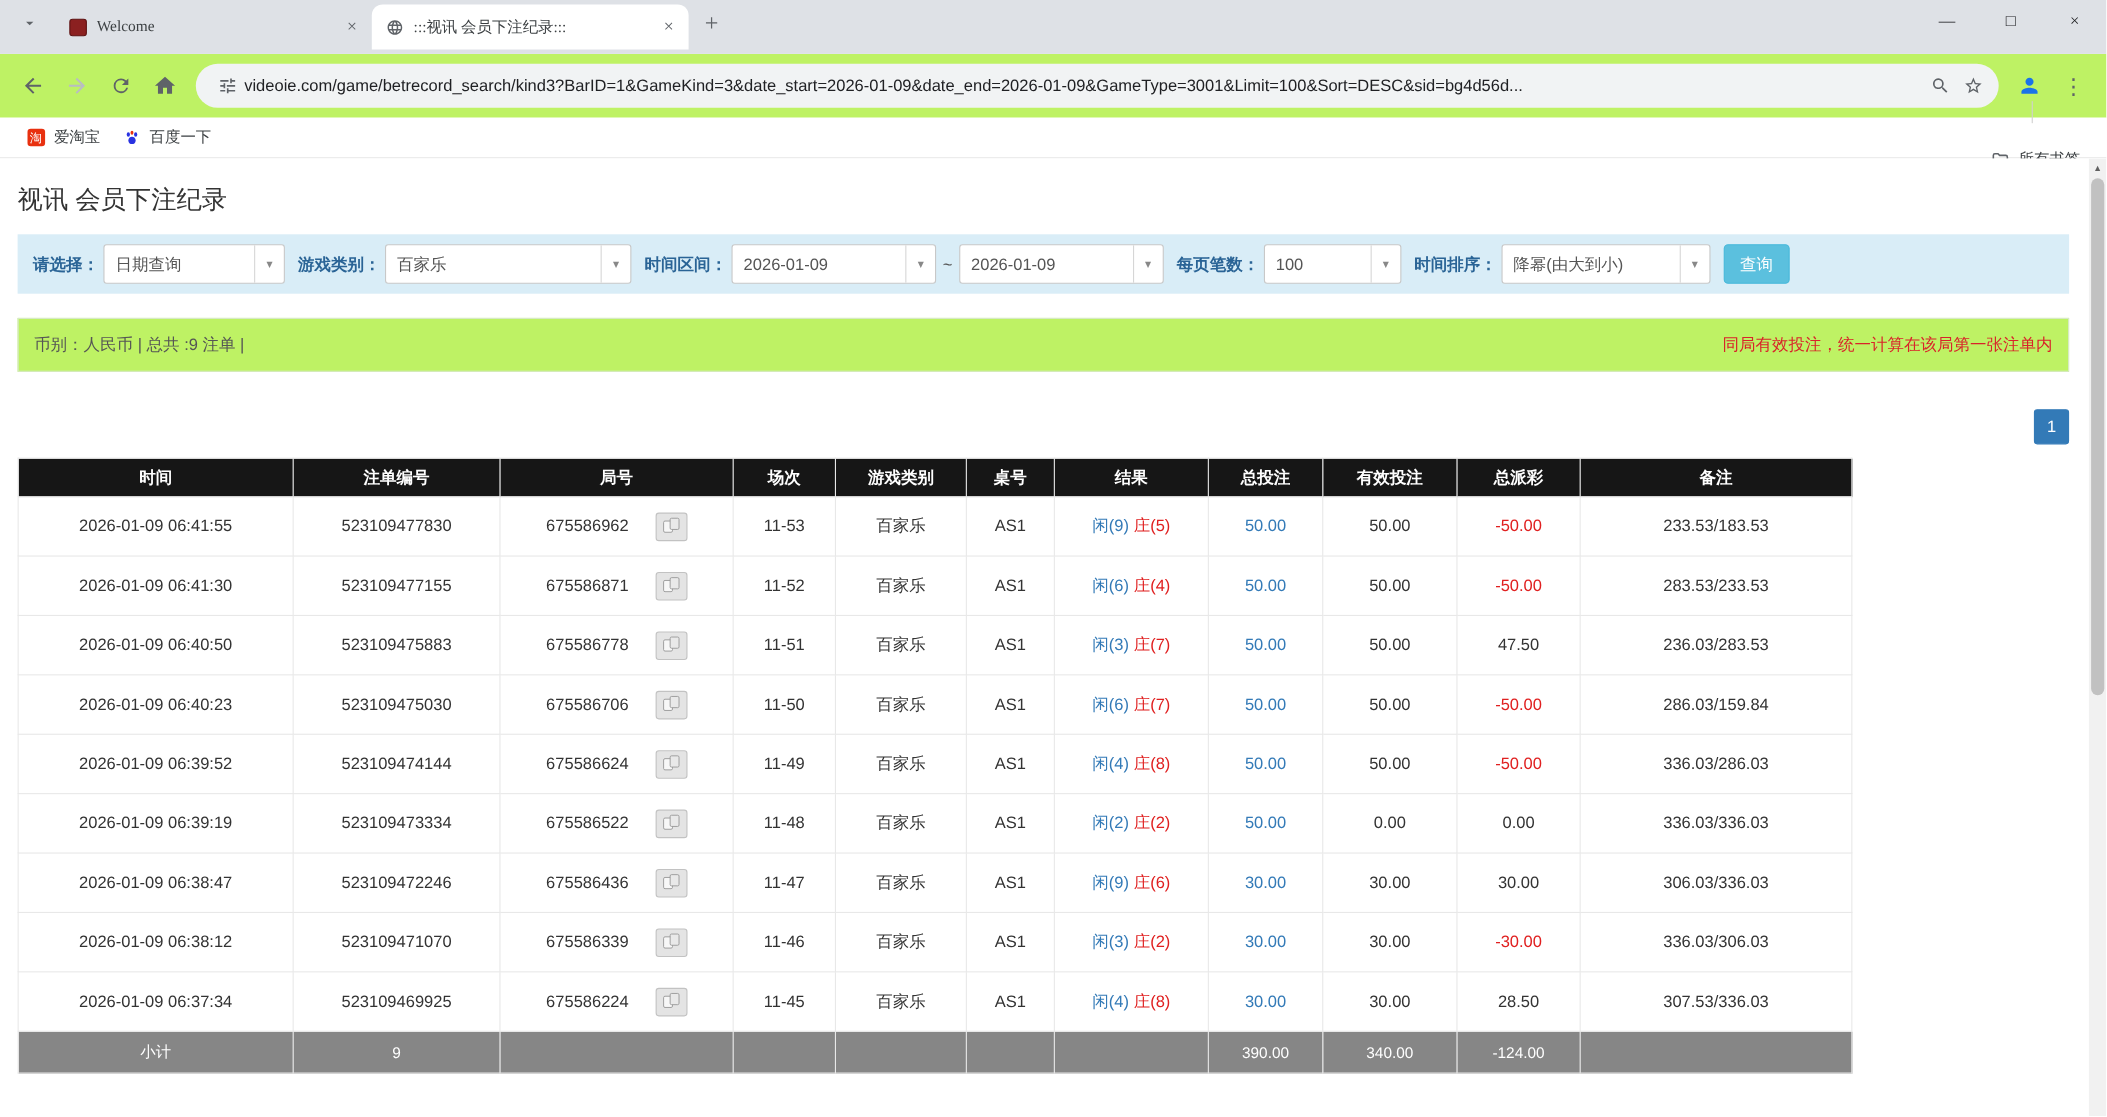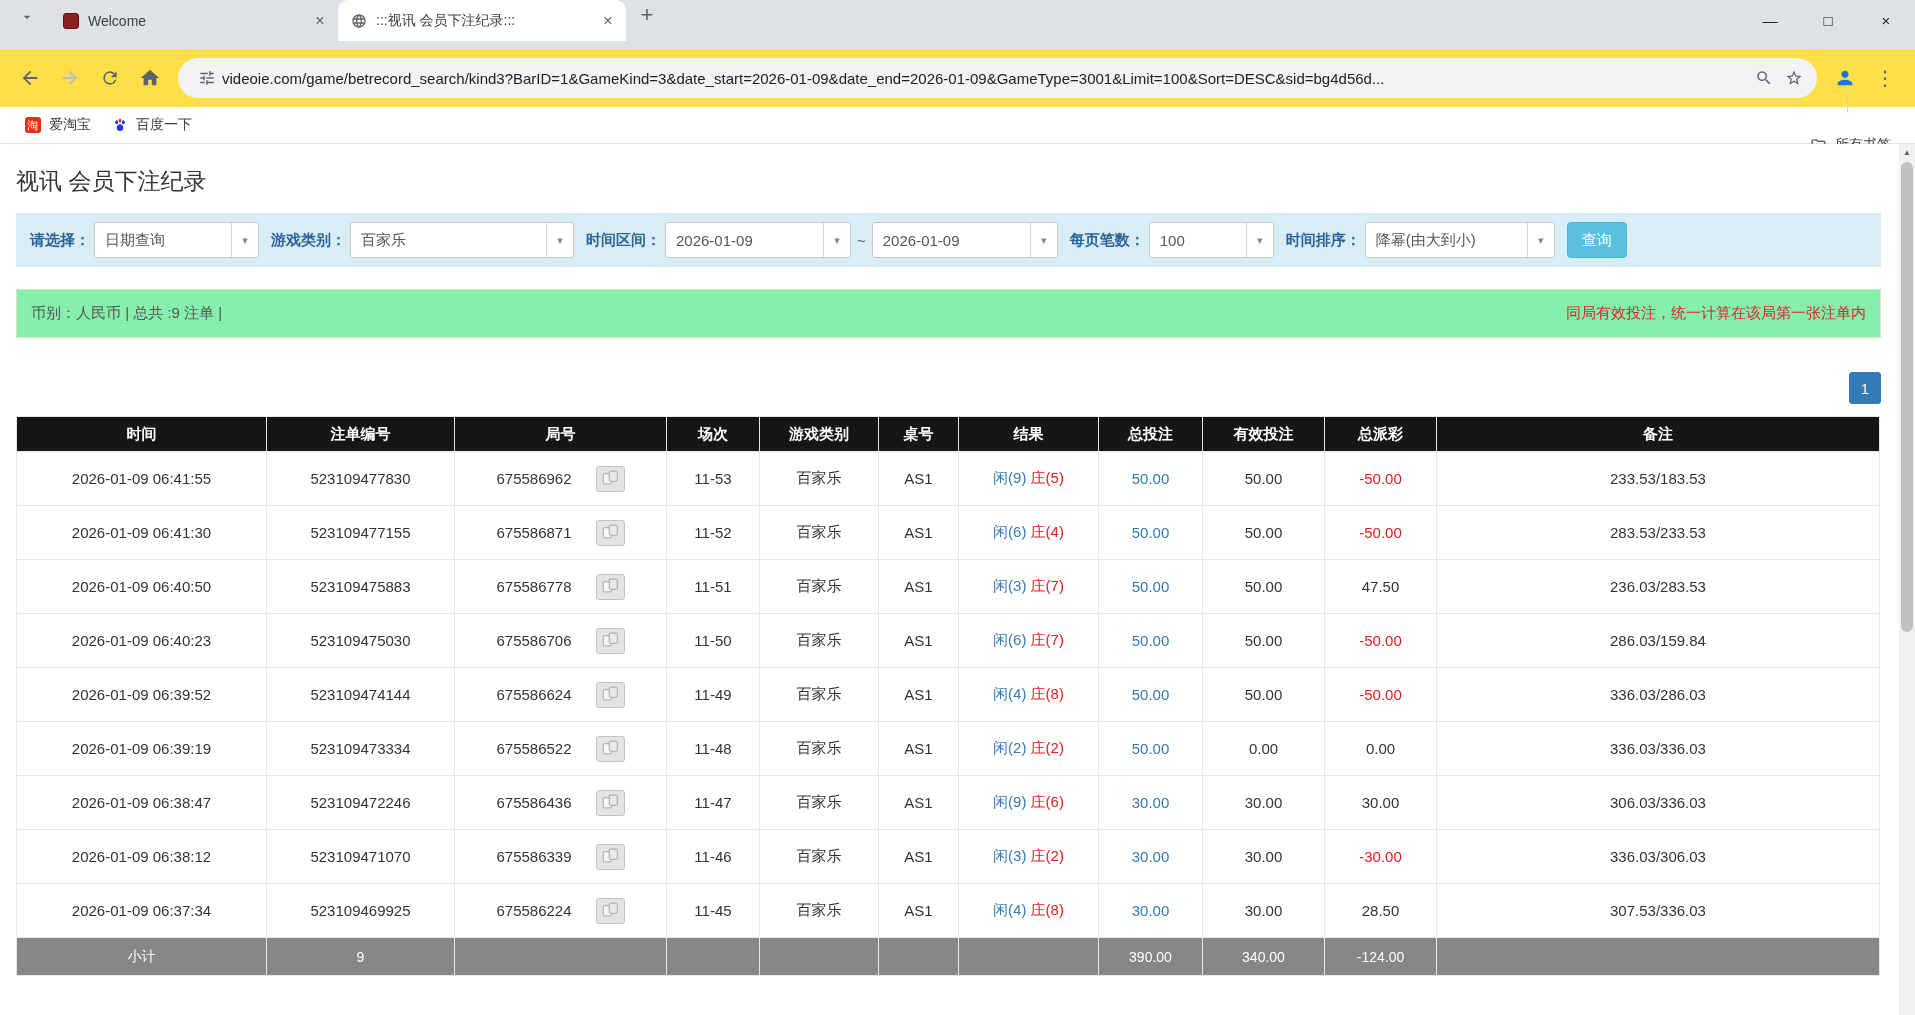--- a/index.html
+++ b/index.html
@@ -1,37 +1,37 @@
 <!DOCTYPE html>
 <html><head>
 <meta charset="utf-8">
 <style>
   * { margin:0; padding:0; box-sizing:border-box; }
   html,body { width:1915px; height:1015px; overflow:hidden; background:#fff;
     font-family:"Liberation Sans","DejaVu Sans",sans-serif; }
 
   
-  .tab-strip { height:49px; background:#dee1e6; display:flex; align-items:flex-start; position:relative; }
+  .tab-strip { height:49px; background:#dee1e6; display:flex; align-items:center; position:relative;font-family:Liberation Serif, serif; }
   .tab-search { width:34px; height:34px; margin:0 6px 7px 10px; border-radius:50%;
     display:flex; align-items:center; justify-content:center; color:#5f6368; cursor:pointer; }
   .tab { width:288px; height:41px; display:flex; align-items:center; padding:0 8px 0 12px;
     border-radius:10px 10px 0 0; color:#3c4043; font-size:14px; cursor:pointer; }
   .tab.active { background:#fff; }
   .tab .fav { width:17px; height:17px; margin-right:9px; flex:0 0 auto; display:flex; align-items:center; justify-content:center; }
   .fav-welcome { background:#8b2020; border-radius:3px; width:16px; height:16px; border:1px solid #5e1212; }
   .tab .t-title { flex:1; white-space:nowrap; overflow:hidden; }
   .tab .t-close { width:20px; height:20px; border-radius:50%; display:flex; align-items:center;
     justify-content:center; font-size:16px; color:#5f6368; flex:0 0 auto; }
   .new-tab { width:30px; height:30px; margin:0 0 8px 6px; border-radius:50%; display:flex; align-items:center;
     justify-content:center; font-size:22px; color:#5f6368; cursor:pointer; }
   .win-controls { position:absolute; right:0; top:0; height:40px; display:flex; }
   .win-btn { width:58px; height:100%; display:flex; align-items:center; justify-content:center;
     font-size:15px; color:#202124; cursor:pointer; }
 
-  .nav-bar { height:58px; background:#fde047; display:flex; align-items:center; padding:16px 10px; }
+  .nav-bar { height:58px; background:#bef264; display:flex; align-items:center; padding:16px 10px; }
   .nav-icon { width:40px; height:40px; border-radius:50%; display:flex; align-items:center;
     justify-content:center; color:#5f6368; cursor:pointer; flex:0 0 auto; }
   .nav-icon.disabled { color:#b9bdc1; }
   .omnibox { flex:1; height:40px; background:#f1f3f4; border-radius:20px; display:flex;
     align-items:center; padding:0 8px 0 14px; margin:0 8px; }
   .omni-url { flex:1; font-size:15px; color:#202124; white-space:nowrap; overflow:hidden; }
   .omni-icon { width:30px; height:30px; display:flex; align-items:center; justify-content:center;
     color:#5f6368; cursor:pointer; flex:0 0 auto; }
 
   .bookmarks-bar { height:37px; background:#fff; display:flex; align-items:center;
@@ -57,30 +57,30 @@
   .f-label { color:#2a6496; font-weight:bold; font-size:15px; margin:0 4px 0 12px; white-space:nowrap; }
   .select { background:#fff; border:1px solid #c8c8c8; border-radius:3px; height:36px;
     display:flex; align-items:center; justify-content:space-between; padding-left:10px;
     font-size:15px; color:#555; cursor:pointer; }
   .select .caret-box { width:27px; height:100%; border-left:1px solid #d6d6d6; display:flex;
     align-items:center; justify-content:center; color:#888; font-size:11px; }
   .tilde { color:#555; margin:0 6px; font-size:15px; }
   .btn-search { background:#5bc0de; border:1px solid #46b8da; color:#fff; font-size:15px;
     padding:0 14px; height:36px; border-radius:4px; margin-left:12px; cursor:pointer; }
 
-  .summary-bar { margin:22px 18px 0 16px; background:#86efac; border:1px solid #d6e9c6;
+  .summary-bar { margin:22px 18px 0 16px; background:#bef264; border:1px solid #d6e9c6;
     padding:14px 14px; display:flex; justify-content:space-between; align-items:center; font-size:15px; }
   .summary-left { color:#555; }
   .summary-right { color:#d9232a; }
 
   .pagination { margin:34px 18px 12px 16px; text-align:right; }
   .page-btn { display:inline-block; min-width:32px; height:32px; line-height:32px; text-align:center;
     background:#337ab7; color:#fff; font-size:15px; border:1px solid #337ab7; border-radius:3px; cursor:pointer; }
 
-  table.bet-table { width:1864px; margin:0 18px 0 16px; border-collapse:collapse; table-layout:fixed;
+  table.bet-table { width:1668px; margin:0 18px 0 16px; border-collapse:collapse; table-layout:fixed;
     font-size:15px; color:#333; }
   .bet-table th { background:#161616; color:#fff; font-weight:bold; height:35px;
     border:1px solid #e8e8e8; font-size:15px; }
   .bet-table td { height:54px; text-align:center; border:1px solid #e8e8e8; background:#fff; }
   .bet-table tr.foot td { background:#868686; color:#fff; height:38px; font-size:14px; }
   .c-blue { color:#337ab7; }
   .c-red { color:#e02020; }
   .foot .c-red { color:#e60000; }
   .res-player { color:#337ab7; }
   .res-banker { color:#e02020; }

